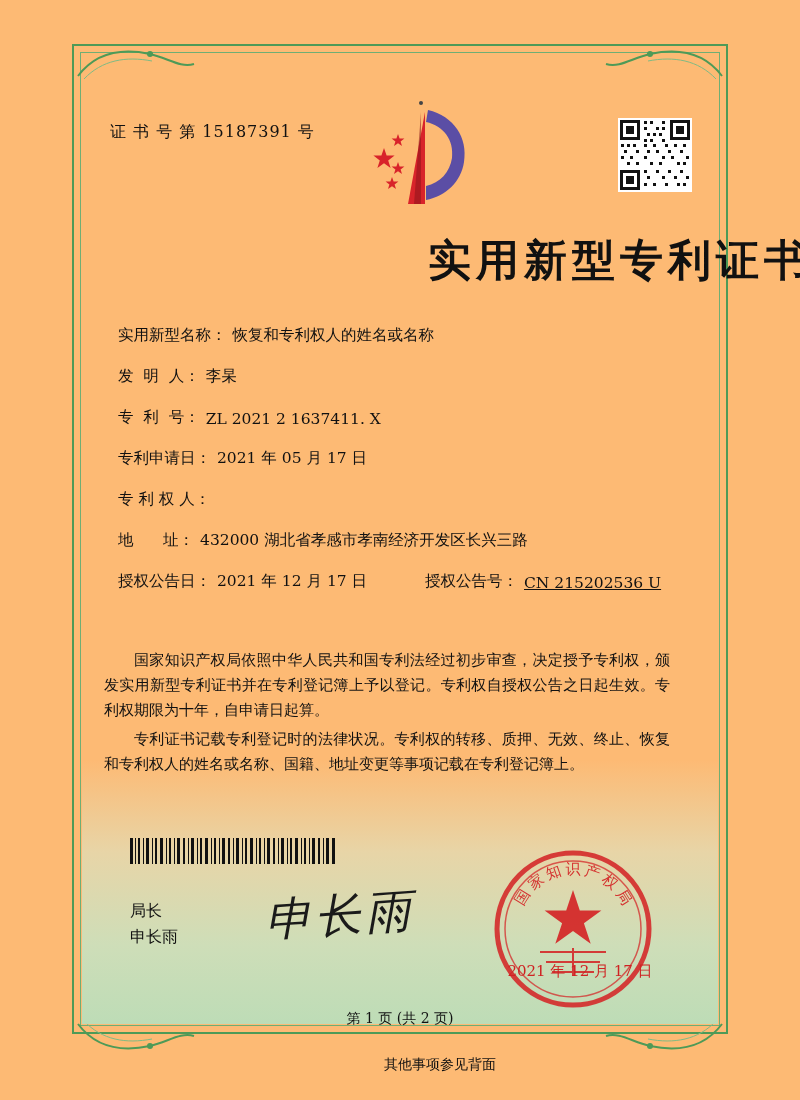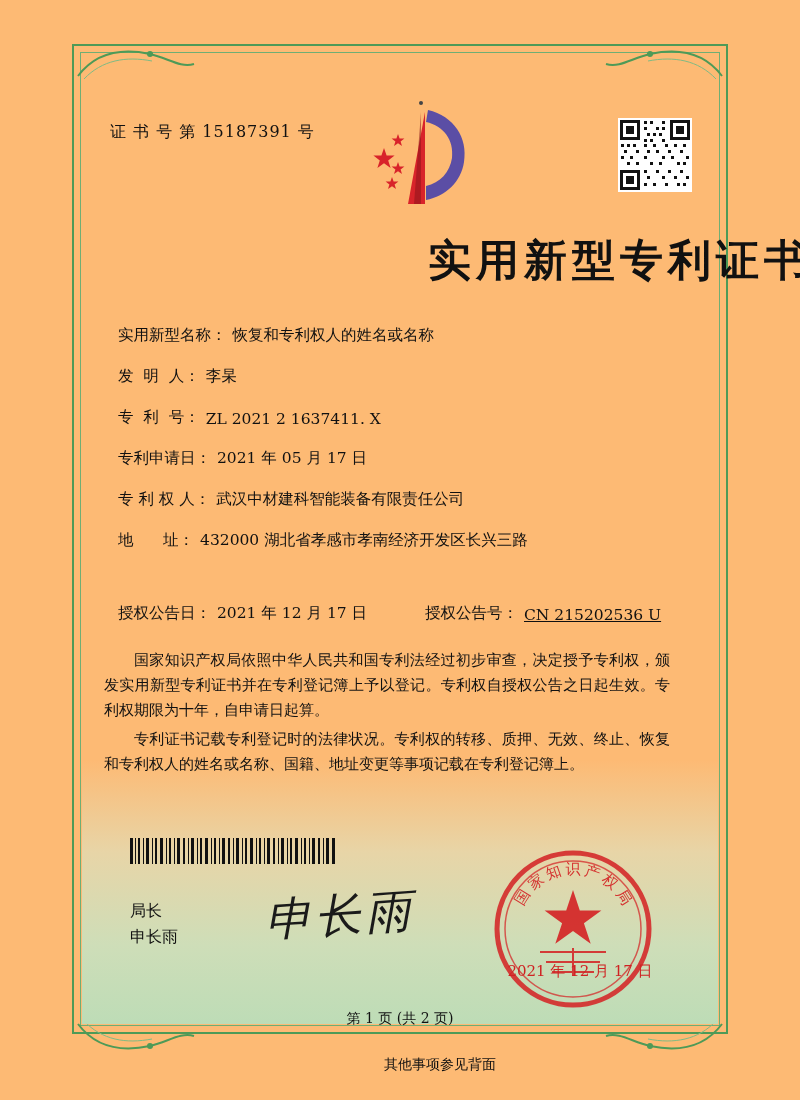--- a/index.html
+++ b/index.html
@@ -122,21 +122,20 @@
     flex: 1 1 auto;
   }
   .field-row.pair .field-value {
     flex: 0 0 auto;
     width: 200px;
   }
   .field-label2 {
     white-space: pre;
     flex: 0 0 auto;
     margin-left: 8px;
-    margin-top: 32px;
   }
   .field-value2 {
     margin-left: 6px;
     flex: 1 1 auto;
     text-decoration: underline;
   }
 
   
   .paragraphs {
     position: absolute;
@@ -366,21 +365,20 @@
     <div class="field-row">
       <span class="field-label">专  利  号：</span>
       <span class="field-value">ZL 2021 2 1637411. X</span>
     </div>
     <div class="field-row">
       <span class="field-label">专利申请日：</span>
       <span class="field-value">2021 年 05 月 17 日</span>
     </div>
     <div class="field-row">
       <span class="field-label">专 利 权 人：</span>
-      <span class="field-value">武汉中材建科智能装备有限责任公司</span>
     </div>
     <div class="field-row">
       <span class="field-label">地      址：</span>
       <span class="field-value">432000 湖北省孝感市孝南经济开发区长兴三路</span>
     </div>
     <div class="field-row pair">
       <span class="field-label">授权公告日：</span>
       <span class="field-value">2021 年 12 月 17 日</span>
       <span class="field-label2">授权公告号：</span>
       <span class="field-value2">CN 215202536 U</span>

